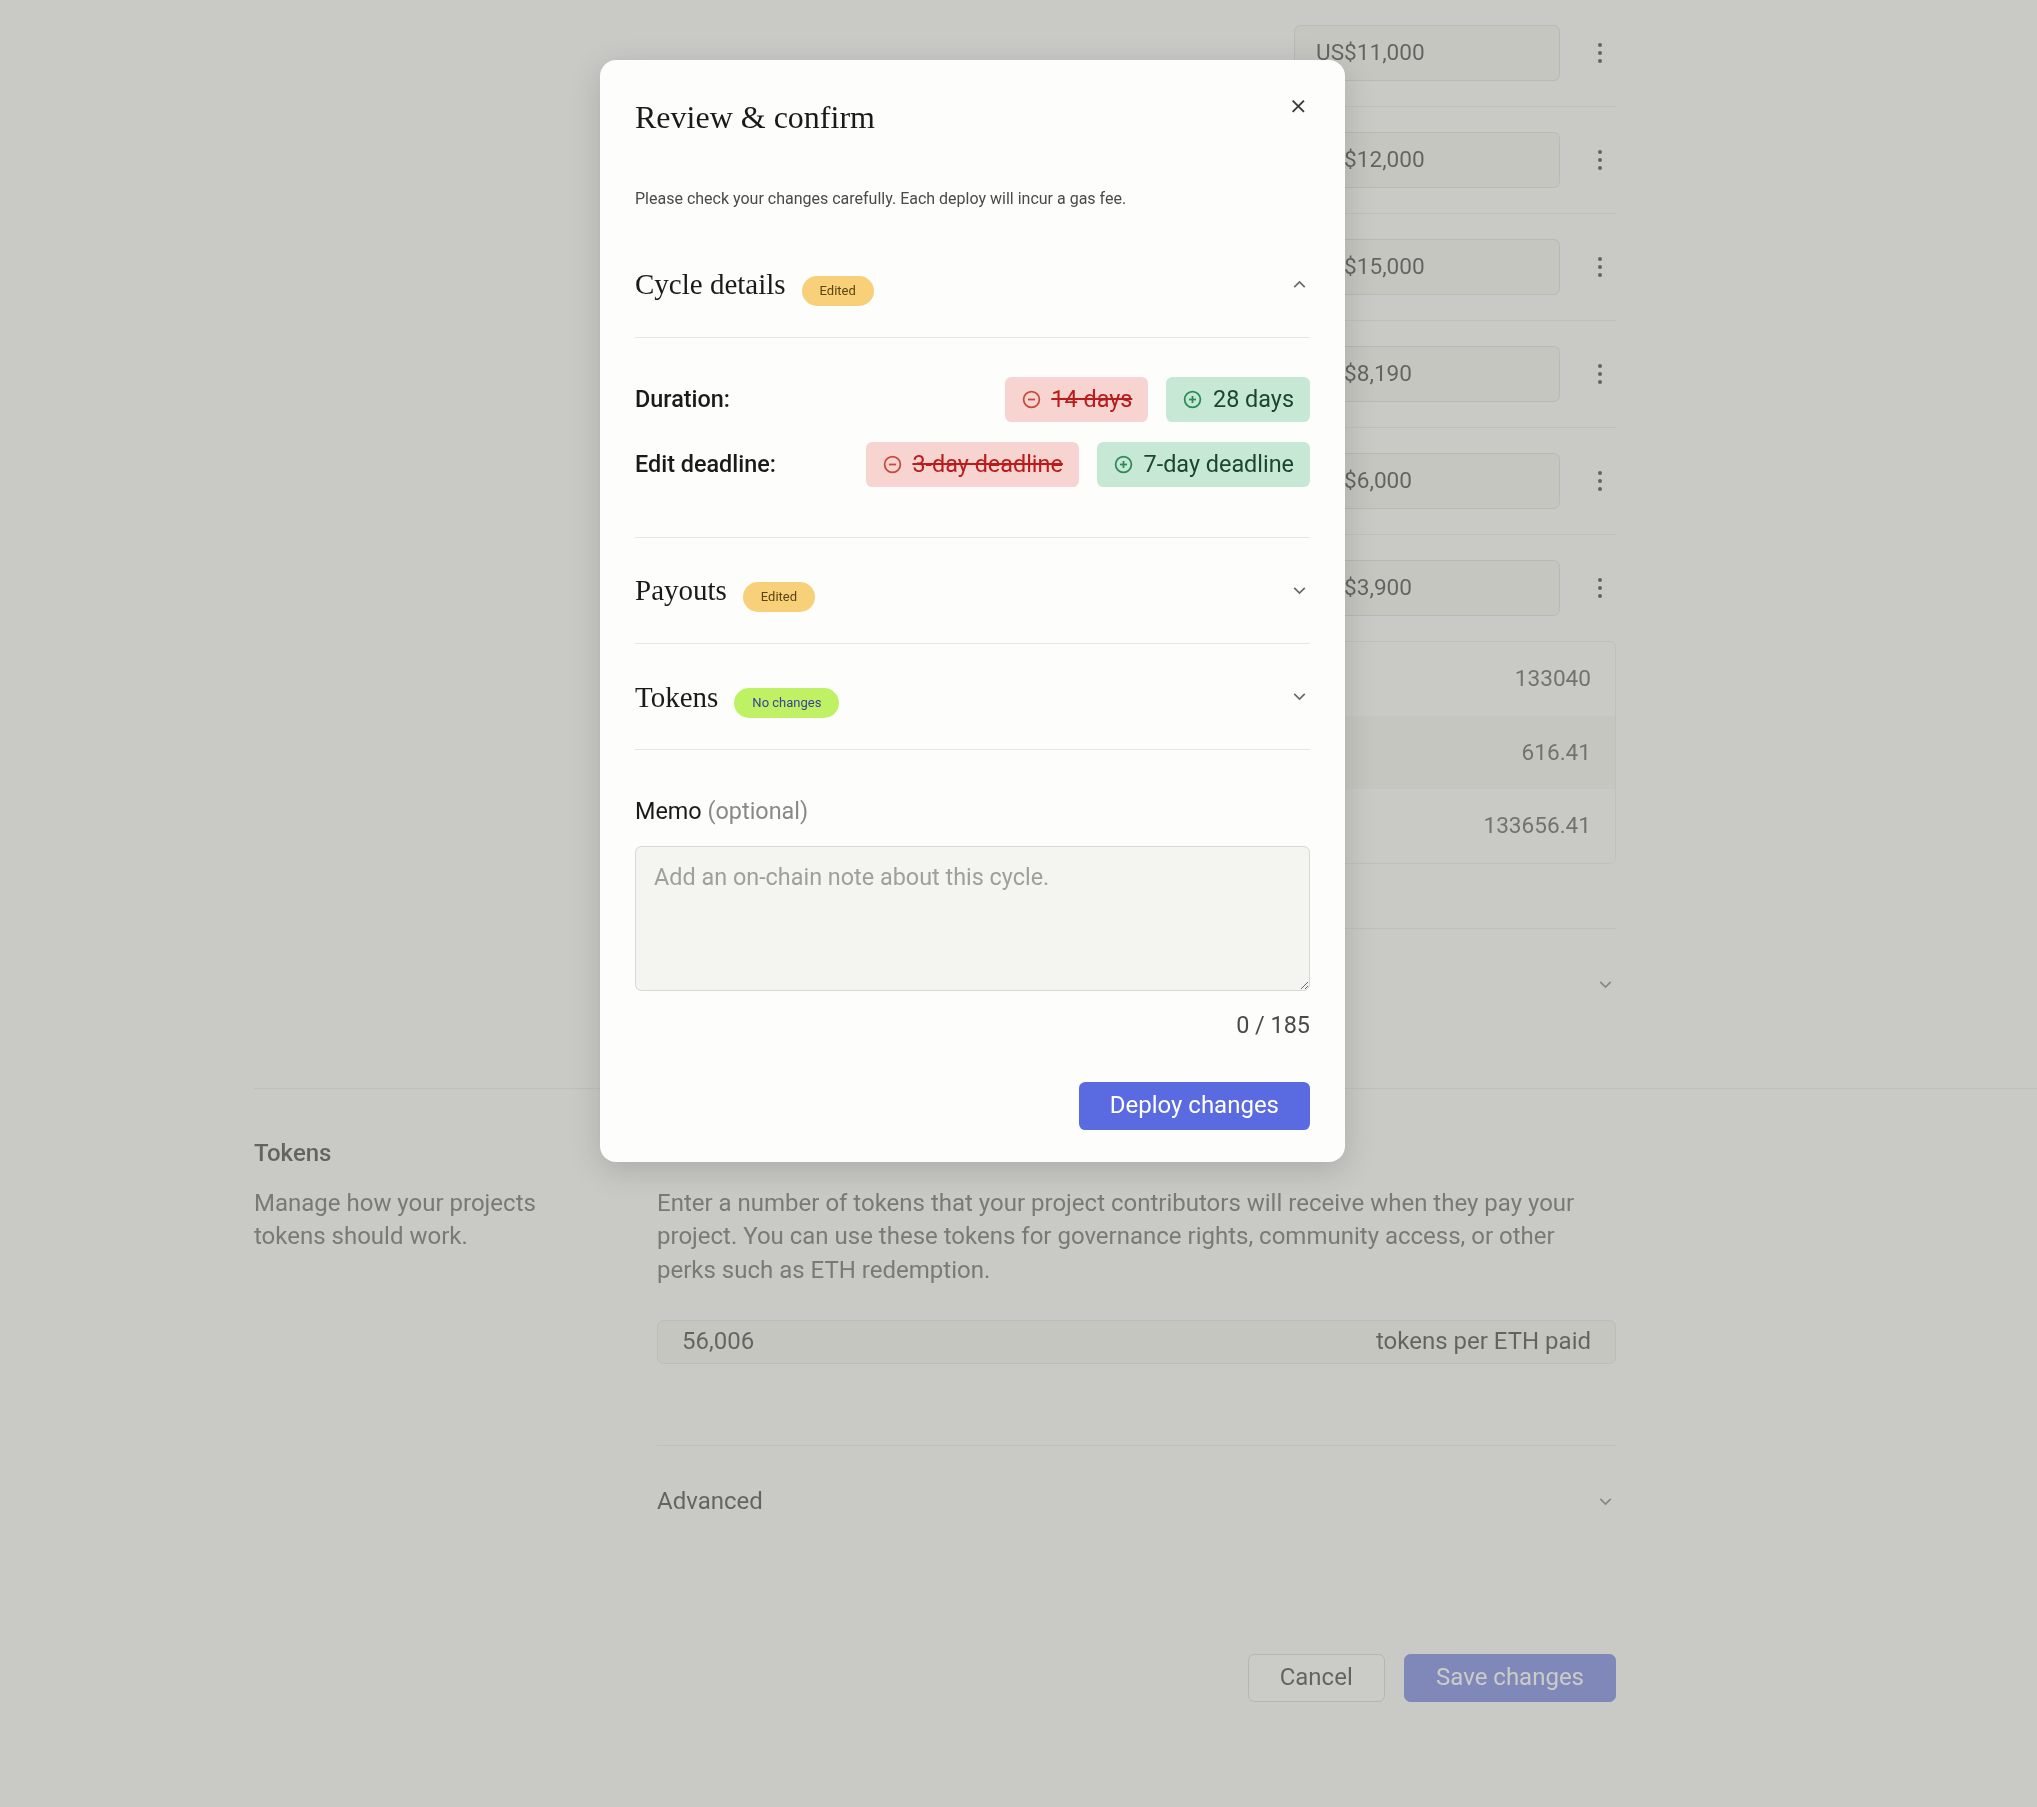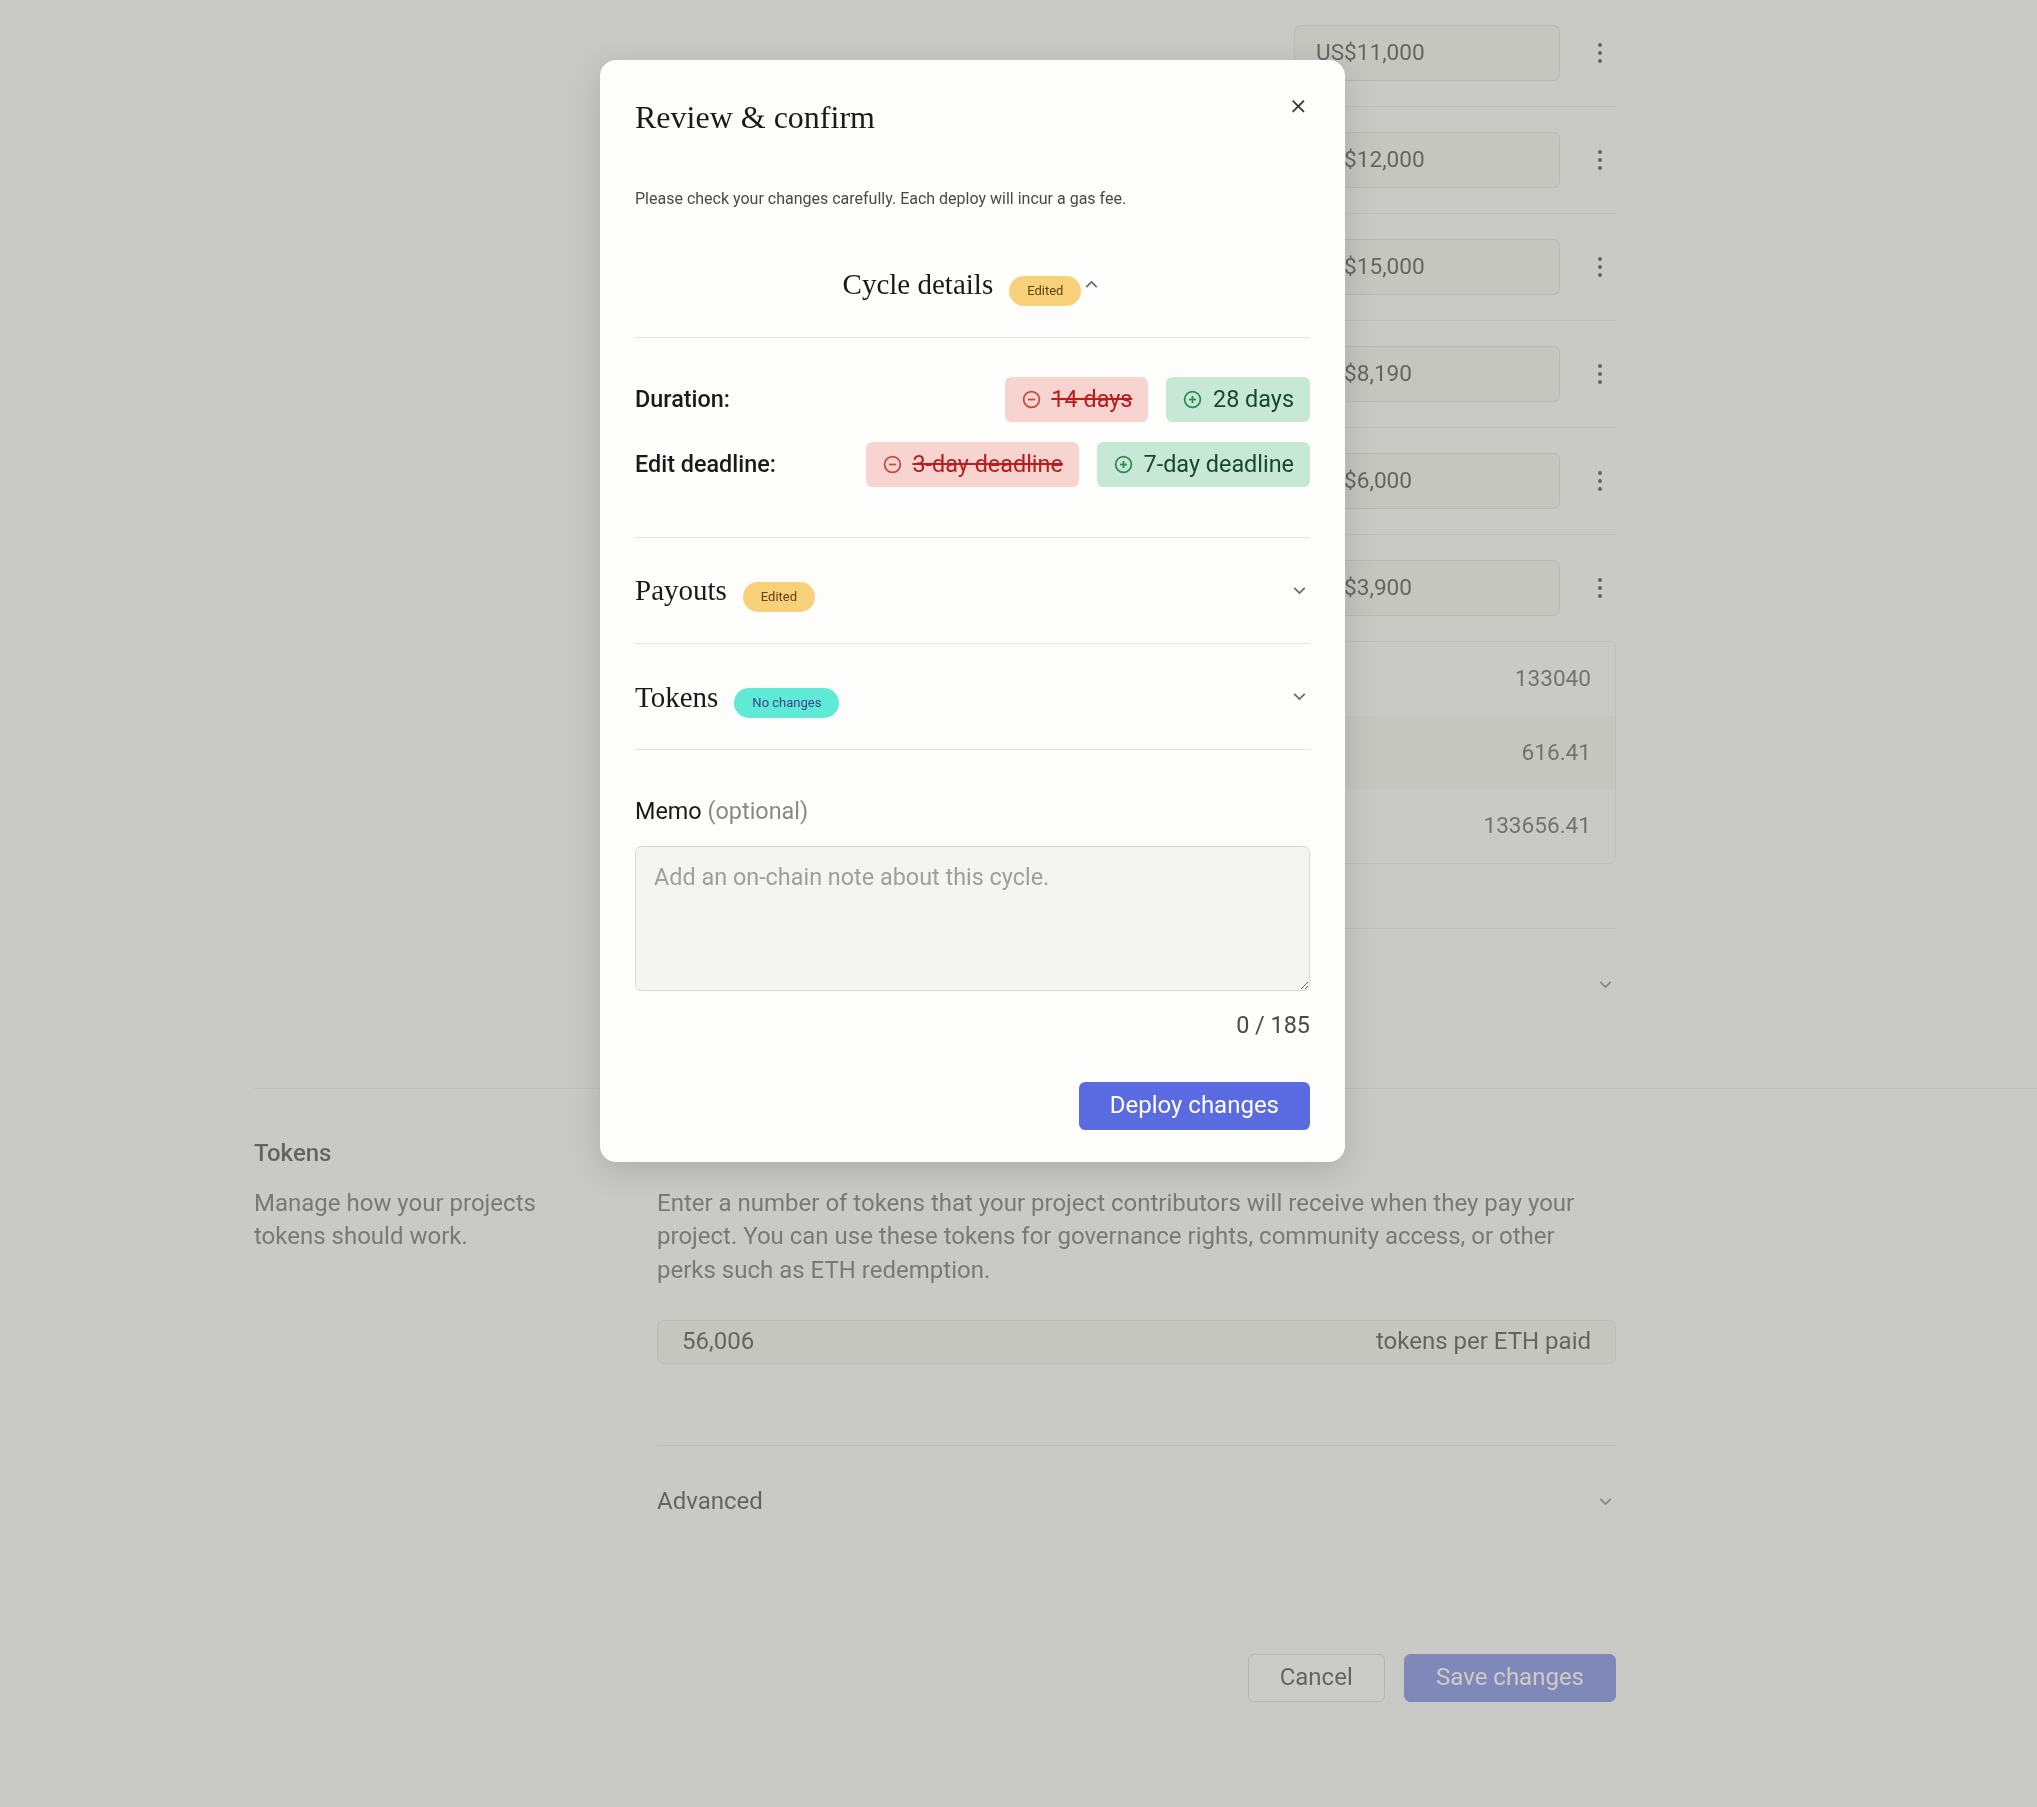--- a/index.html
+++ b/index.html
@@ -187,21 +187,21 @@
 .badge {
   display: inline-flex;
   align-items: center;
   padding: 6px 18px;
   border-radius: 805px;
   font-size: 13px;
   font-weight: 400;
   margin-top: 13px;
 }
 .badge-edited { background: #f8d07a; color: #5a4410; }
-.badge-nochange { background: #5eead4; color: #3a4490; }
+.badge-nochange { background: #bef264; color: #3a4490; }
 .acc-chev { color: #6a6a65; }
 
 .diff-body { padding-bottom: 40px; }
 .diff-row {
   display: flex;
   justify-content: space-between;
   align-items: center;
   padding: 9.7px 0;
 }
 .diff-label { font-size: 23.4px; color: #1a1a1a; font-weight: 500; }
@@ -382,21 +382,21 @@
       <div class="close-btn">
         <svg width="22.6" height="22.6" viewBox="0 0 24 24" fill="none" stroke="currentColor" stroke-width="2">
             <line x1="18" y1="6" x2="6" y2="18"></line>
             <line x1="6" y1="6" x2="18" y2="18"></line>
           </svg>
       </div>
     </div>
     <div class="modal-sub">Please check your changes carefully. Each deploy will incur a gas fee.</div>
 
     <div class="acc-section" style="border-top:0.8px solid transparent;">
-      <div class="acc-header" style="padding-top:0;justify-content:center;">
+      <div class="acc-header" style="padding-top:0;">
         <div class="acc-title-wrap">
           <span class="acc-title">Cycle details</span>
           <span class="badge badge-edited">Edited</span>
         </div>
         <svg class="acc-chev" width="21" height="21" viewBox="0 0 24 24" fill="none" stroke="currentColor" stroke-width="2">
             <polyline points="18 15 12 9 6 15"></polyline>
           </svg>
       </div>
       <div class="hr"></div>
       <div class="diff-body" style="padding-top:29px;">

